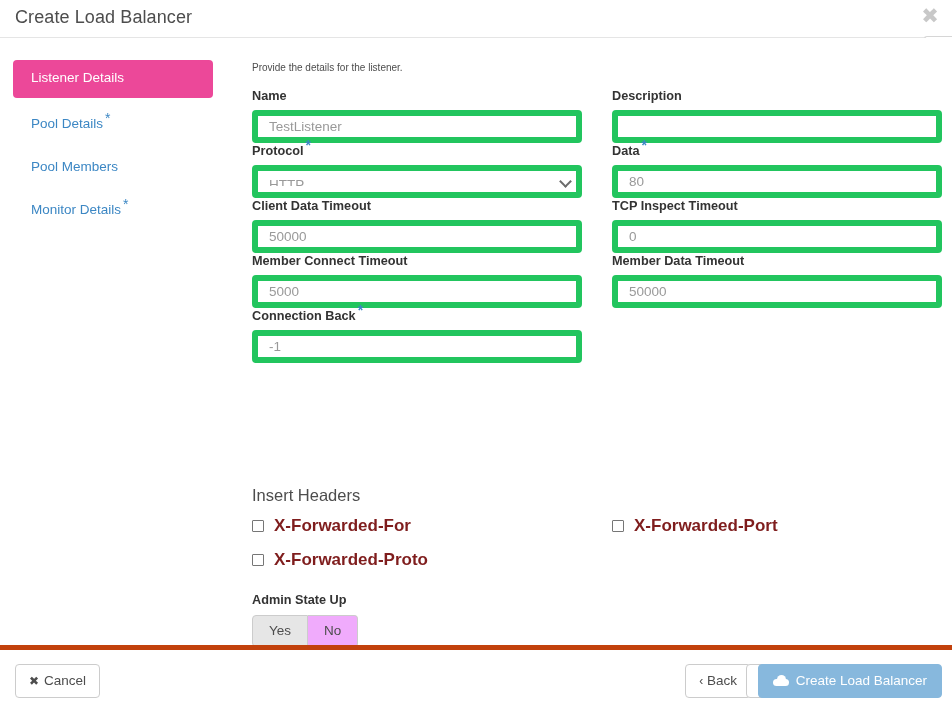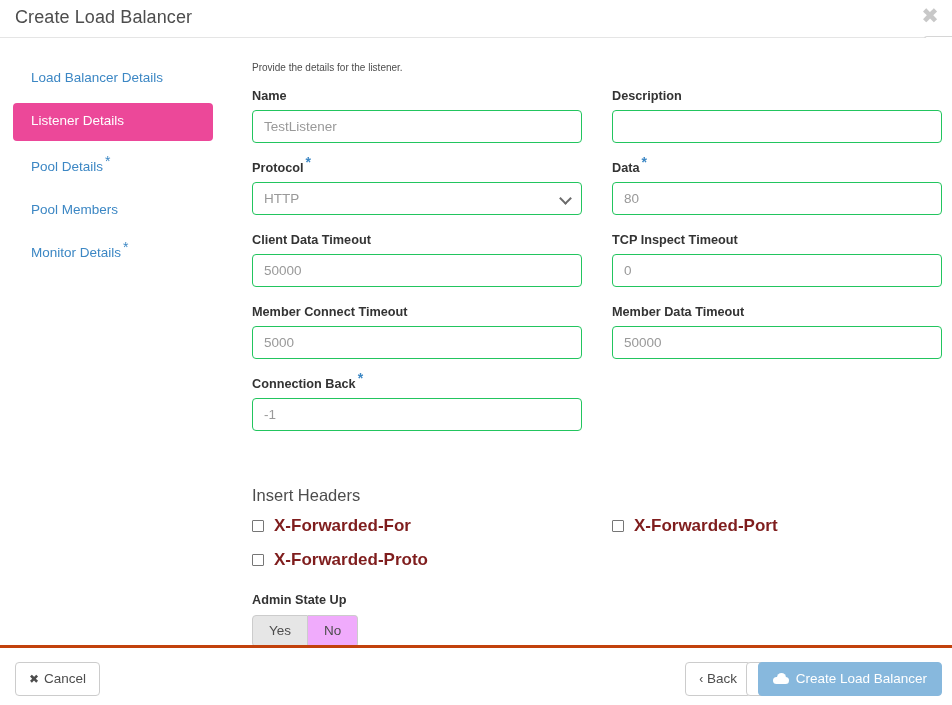--- a/index.html
+++ b/index.html
@@ -120,40 +120,40 @@
     color: #4d4d4d;
     text-align: right;
   }
   .grid {
     position: absolute;
     left: 0; top: 50px; right: 0;
   }
   .col-left  { position: absolute; left: 0;   width: 330px; }
   .col-right { position: absolute; left: 360px; width: 330px; }
 
-  .field { margin-bottom: 17px; }
+  .field { }
   .field-label {
     display: block;
     font-size: 12.7px;
     font-weight: bold;
     color: #333333;
     margin-bottom: 6px;
     line-height: 16px;
   }
   .field-input,
   .field-select {
     display: block;
     width: 330px;
     height: 33px;
     padding: 6px 11px;
     font-size: 13.5px;
     font-family: "Liberation Sans", sans-serif;
     color: #999999;
     background: #ffffff;
-    border: 1px solid #22c55e;
+    border: 6px solid #22c55e;
     border-radius: 4px;
     outline: none;
   }
   .field-input::placeholder { color: #999999; }
   .select-wrap { position: relative; width: 330px; }
   .field-select {
     -webkit-appearance: none;
     appearance: none;
     padding-right: 28px;
     cursor: pointer;
@@ -228,21 +228,21 @@
     line-height: 18px;
   }
   .tgl.first { border-radius: 4px 0 0 4px; }
   .tgl.last  { border-radius: 0 4px 4px 0; border-left: none; }
   .tgl.on { background: #e6e6e6; border-color: #cccccc; }
 
   
   .modal-footer {
     position: absolute;
     left: 0; right: 0; bottom: 0; height: 60px;
-    border-top: 3px solid #c2410c;
+    border-top: 5px solid #c2410c;
     background: #ffffff;
   }
   .btn {
     position: absolute;
     font-family: "Liberation Sans", sans-serif;
     font-size: 13.5px;
     border-radius: 4px;
     cursor: pointer;
     line-height: 18px;
     white-space: nowrap;
@@ -304,23 +304,20 @@
     <div class="close-icon">✖</div>
   </div>
 
   <div class="help-tab">
     <span class="help-circle">?</span>
   </div>
 
   <div class="modal-body">
 
     <div class="sidebar">
-      <div class="side-item">
-        <span>Load Balancer Details</span>
-      </div>
       <div class="side-item active">
         <span>Listener Details</span>
       </div>
       <div class="side-item">
         <span>Pool Details</span><span class="req-star">*</span>
       </div>
       <div class="side-item">
         <span>Pool Members</span>
       </div>
       <div class="side-item">

